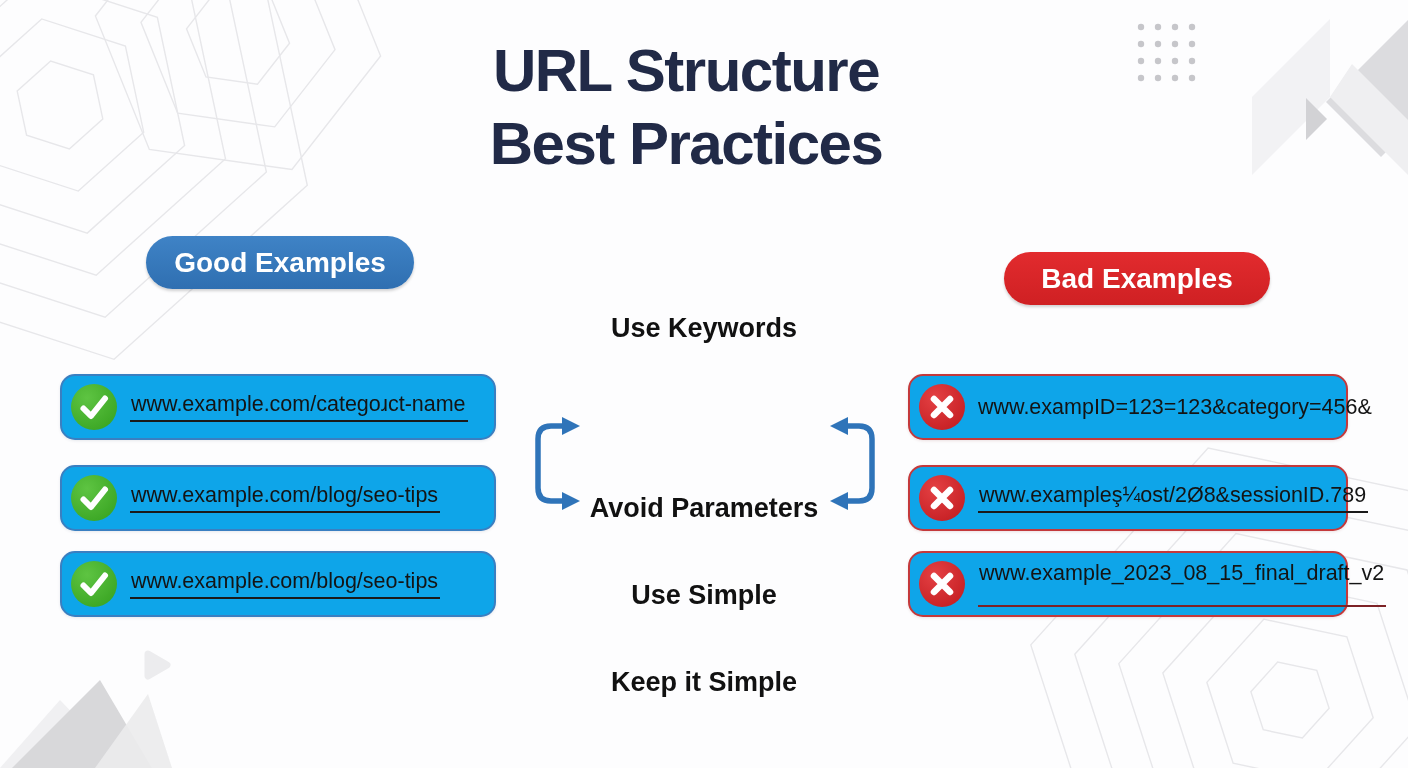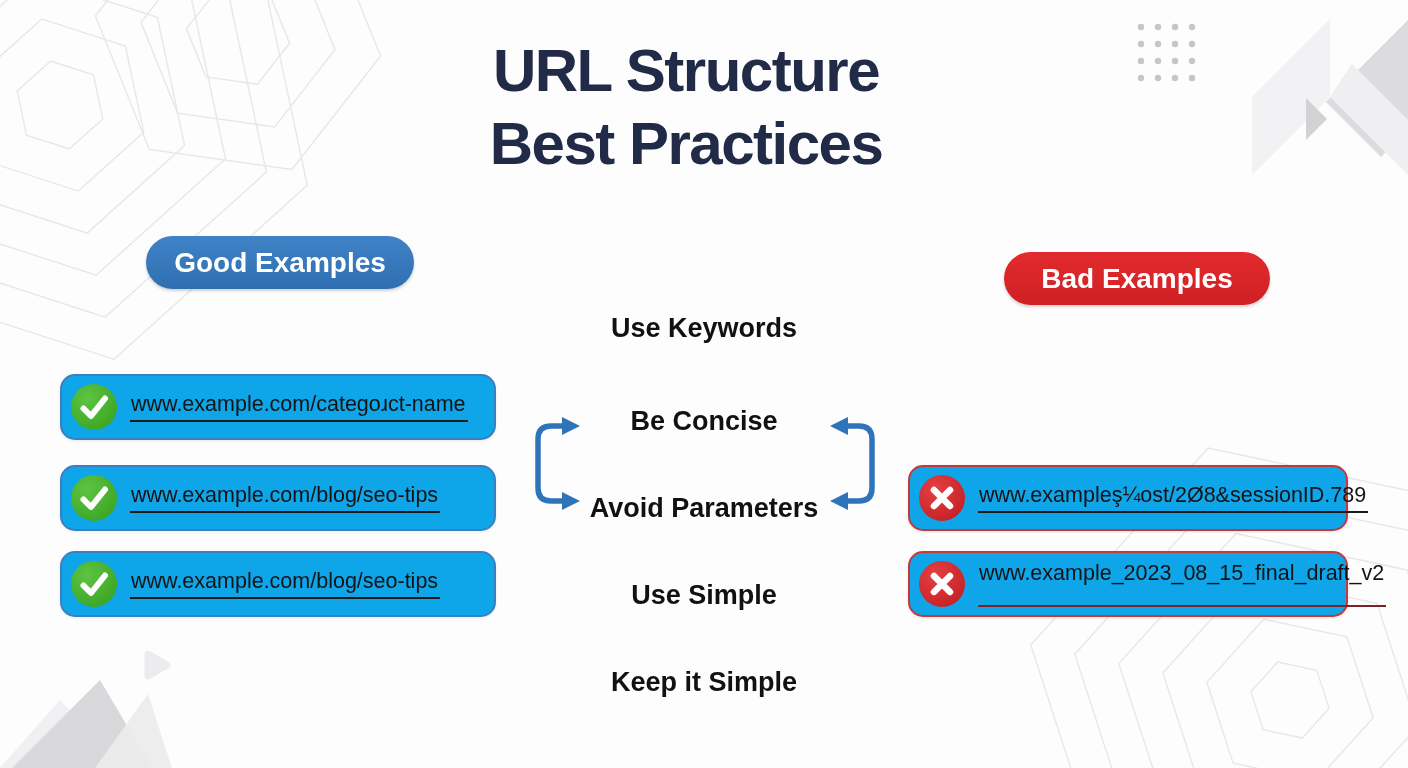--- a/index.html
+++ b/index.html
@@ -128,21 +128,20 @@
     </div>
 
     <div class="pill good">
       <span>Good Examples</span>
     </div>
     <div class="pill bad">
       <span>Bad Examples</span>
     </div>
 
     <div class="principle" style="top:312px">Use Keywords</div>
-    <div class="principle" style="top:405px">Be Concise</div>
     <div class="principle" style="top:492px">Avoid Parameters</div>
     <div class="principle" style="top:579px">Use Simple</div>
     <div class="principle" style="top:666px">Keep it Simple</div>
 
     <svg class="deco" viewBox="0 0 1408 768" aria-hidden="true">
       <g stroke="#2f74b9" stroke-width="5.5" fill="none" stroke-linejoin="round">
         <path d="M 562 426 H 551 Q 538 426 538 439 V 488 Q 538 501 551 501 H 562"></path>
         <polygon points="562,417 580,426 562,435" fill="#2f74b9" stroke="none"></polygon>
         <polygon points="562,492 580,501 562,510" fill="#2f74b9" stroke="none"></polygon>
       </g>
@@ -168,29 +167,36 @@
       <span class="urltext u">www.example.com/blog/seo-tips</span>
     </div>
     <div class="urlbox" style="left:60px;top:551px">
       <svg class="icn" viewBox="0 0 46 46">
         <circle cx="23" cy="23" r="23" fill="url(#gGreen)"></circle>
         <path d="M12.5 24.5 L20 32 L34 14.5" stroke="#fff" stroke-width="6" fill="none" stroke-linecap="round" stroke-linejoin="round"></path>
       </svg>
       <span class="urltext u">www.example.com/blog/seo-tips</span>
     </div>
 
-    <div class="urlbox badb" style="left:908px;top:465px">
+    <div class="urlbox badb" style="left:908px;top:374px">
       <svg class="icn" viewBox="0 0 46 46">
         <circle cx="23" cy="23" r="23" fill="url(#gRed)"></circle>
         <path d="M15 15 L31 31 M31 15 L15 31" stroke="#fff" stroke-width="6.5" stroke-linecap="round"></path>
       </svg>
-      <span class="urltext u">www.exampleş¼ost/2Ø8&amp;sessionID.789</span>
-    </div>
-    <div class="urlbox badb" style="left:908px;top:551px">
+      <span class="urltext">www.exampID=123=123&amp;category=456&amp;</span>
+    </div>
+    <div class="urlbox badb" style="left:908px;top:465px">
       <svg class="icn" viewBox="0 0 46 46">
         <circle cx="23" cy="23" r="23" fill="url(#gRed)"></circle>
         <path d="M15 15 L31 31 M31 15 L15 31" stroke="#fff" stroke-width="6.5" stroke-linecap="round"></path>
       </svg>
+      <span class="urltext u">www.exampleş¼ost/2Ø8&amp;sessionID.789</span>
+    </div>
+    <div class="urlbox badb" style="left:908px;top:551px">
+      <svg class="icn" viewBox="0 0 46 46">
+        <circle cx="23" cy="23" r="23" fill="url(#gRed)"></circle>
+        <path d="M15 15 L31 31 M31 15 L15 31" stroke="#fff" stroke-width="6.5" stroke-linecap="round"></path>
+      </svg>
       <span class="urltext u-red">www.example_2023_08_15_final_draft_v2</span>
     </div>
 
   </div>
 </div>
 
 </body></html>

